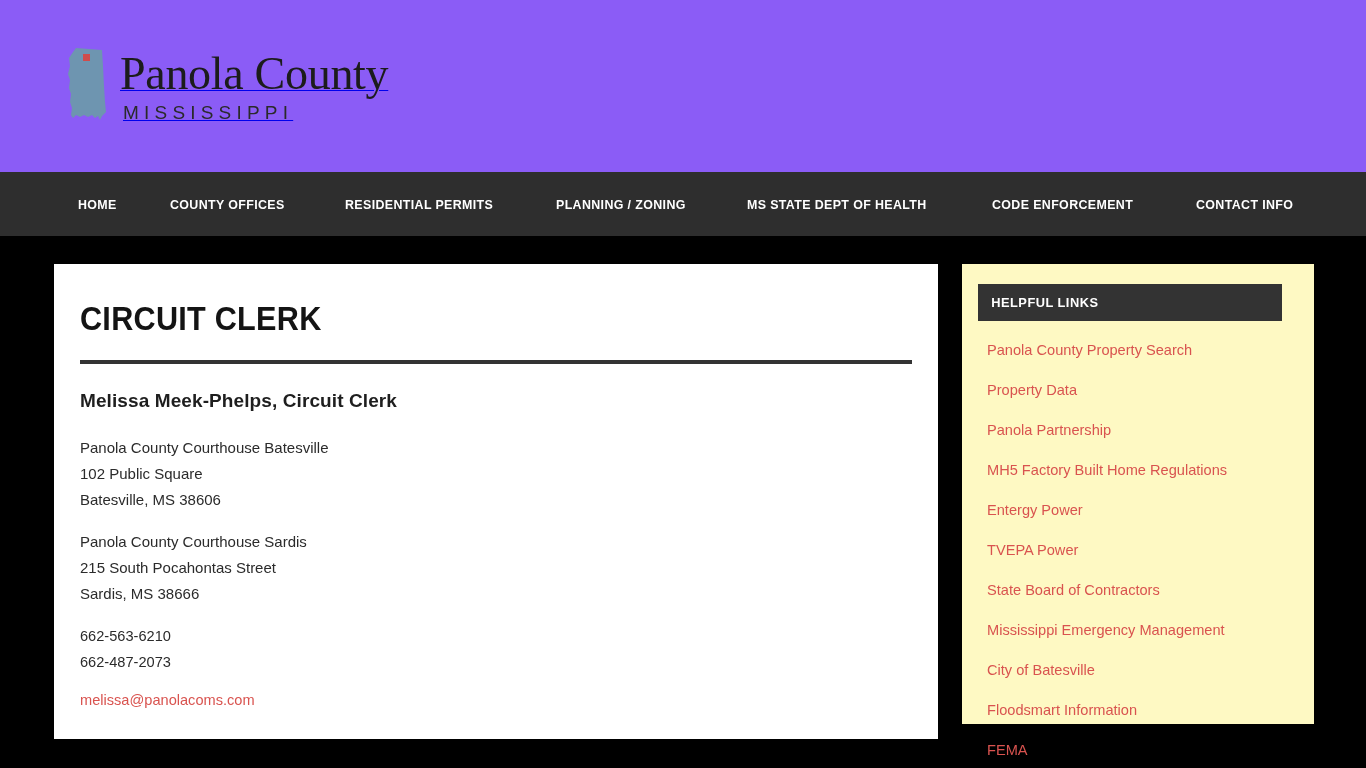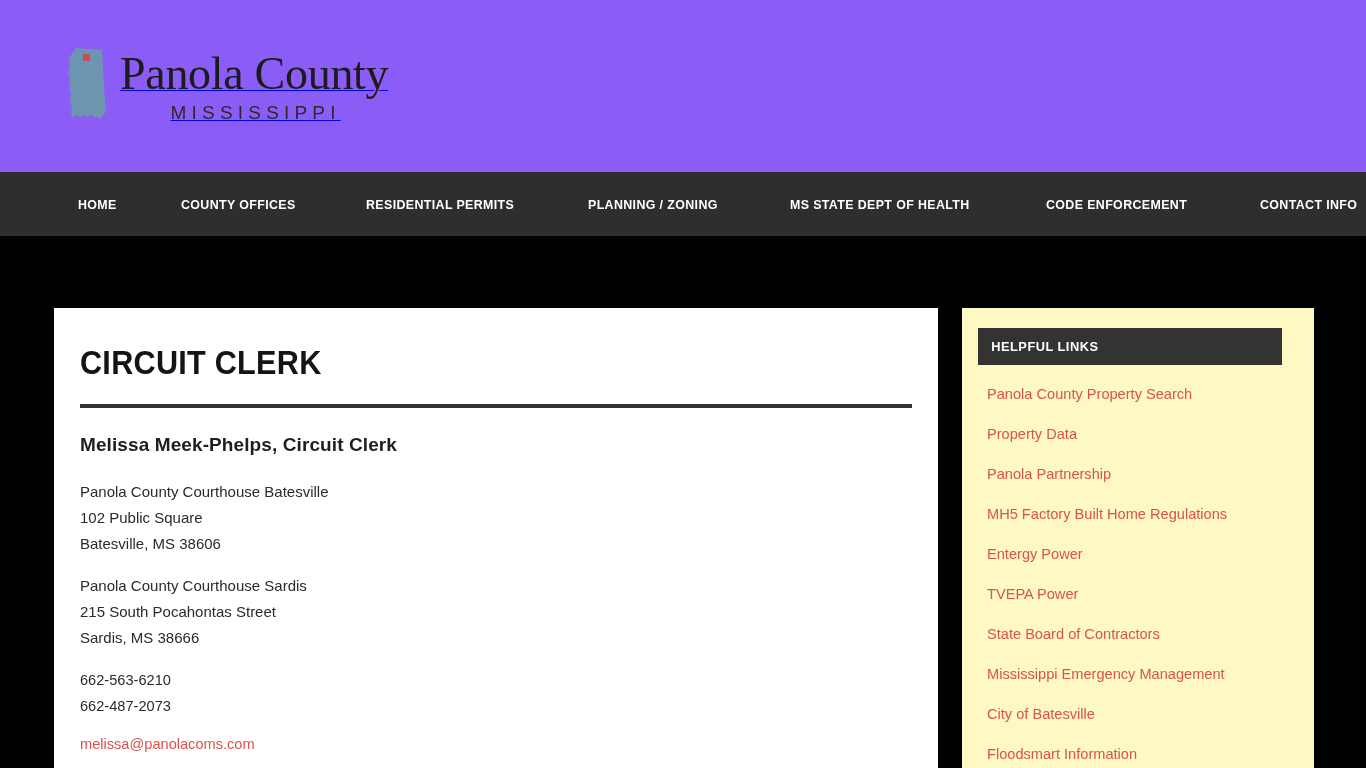--- a/index.html
+++ b/index.html
@@ -34,31 +34,29 @@
     white-space:nowrap;
   }
   .logo-sub {
     font-family:"Liberation Sans", sans-serif;
     font-size:19px;
     letter-spacing:5.2px;
     color:#2a2a2a;
     margin-top:2px;
     margin-left:3px;
     white-space:nowrap;
-    text-align:center;
   }
 
   
   .main-nav {
     background:#2e2e2e;
     height:64px;
     display:flex;
     align-items:center;
     padding-left:78px;
-    justify-content:space-between;
   }
   .nav-item {
     color:#ffffff;
     font-size:13.5px;
     font-weight:bold;
     letter-spacing:0.4px;
     text-decoration:none;
     white-space:nowrap;
     margin-right:50px;
     transform:scaleX(0.92);
@@ -68,21 +66,20 @@
   .nav-item:last-child { margin-right:0; }
 
   
   .page-body {
     background:#000000;
     padding:28px 54px 0 54px;
     display:flex;
     align-items:flex-start;
     gap:24px;
     height:488px;
-    margin-top:44px;
   }
 
   
   .content-card {
     width:884px;
     background:#ffffff;
     padding:34px 26px 30px 26px;
     flex:0 0 auto;
   }
   .page-title {

